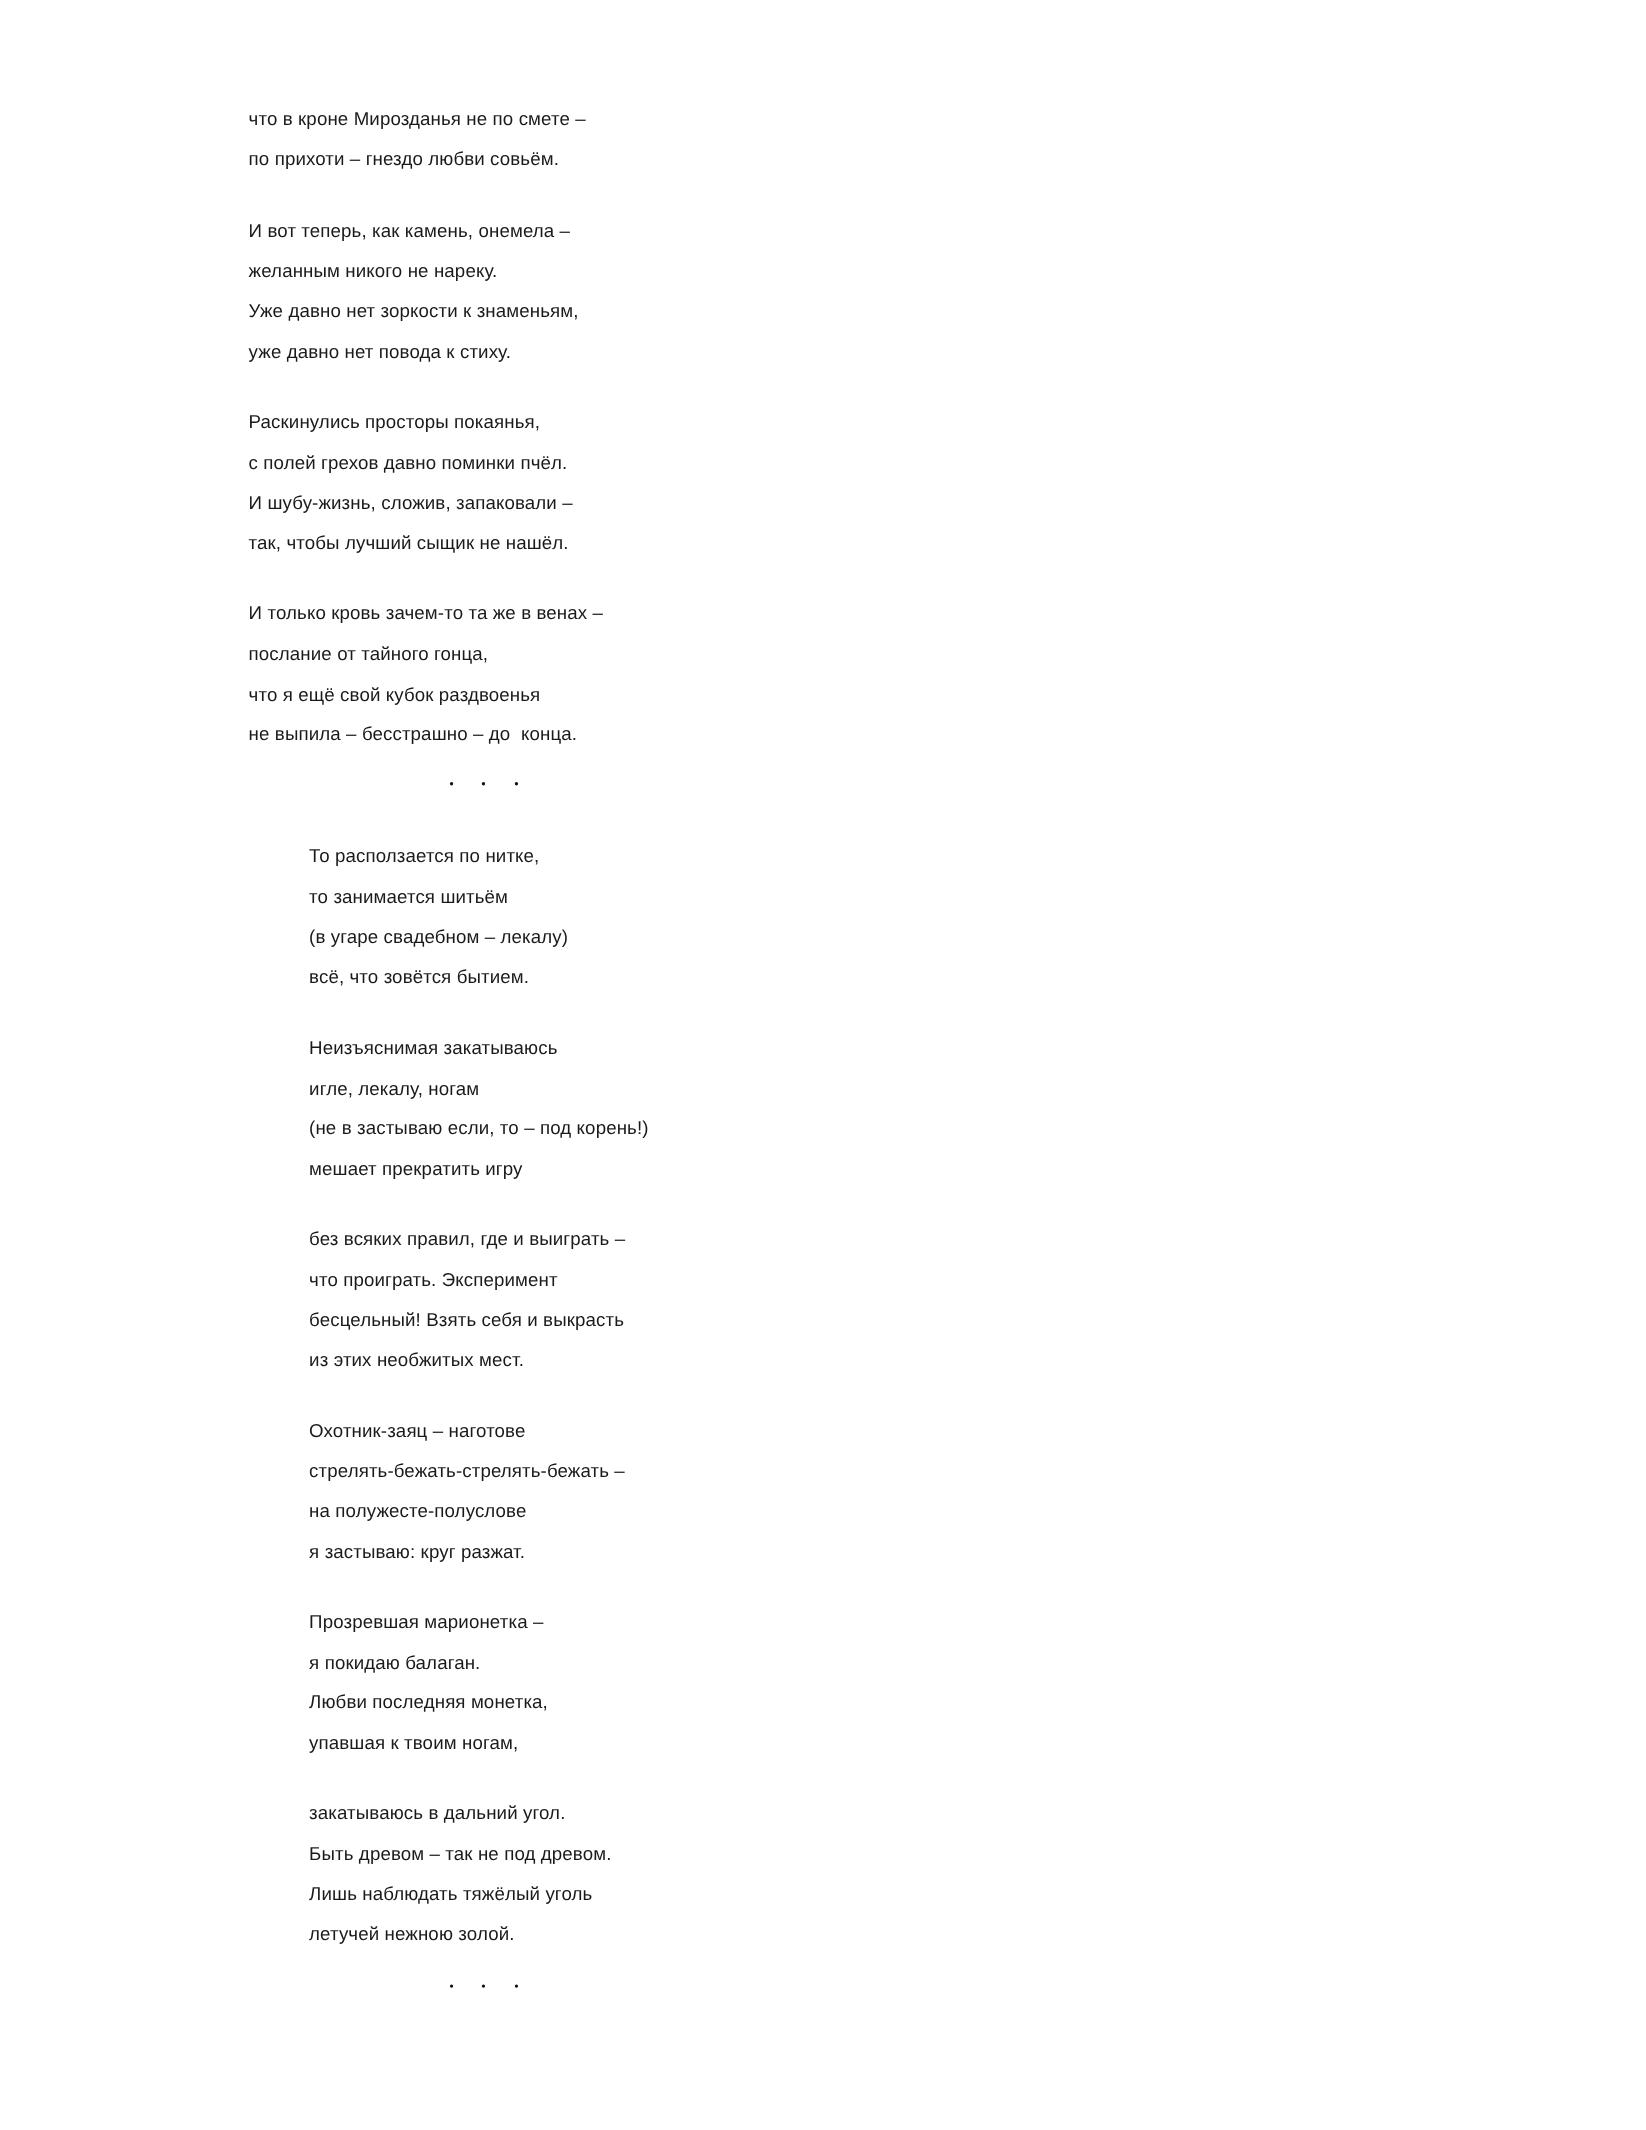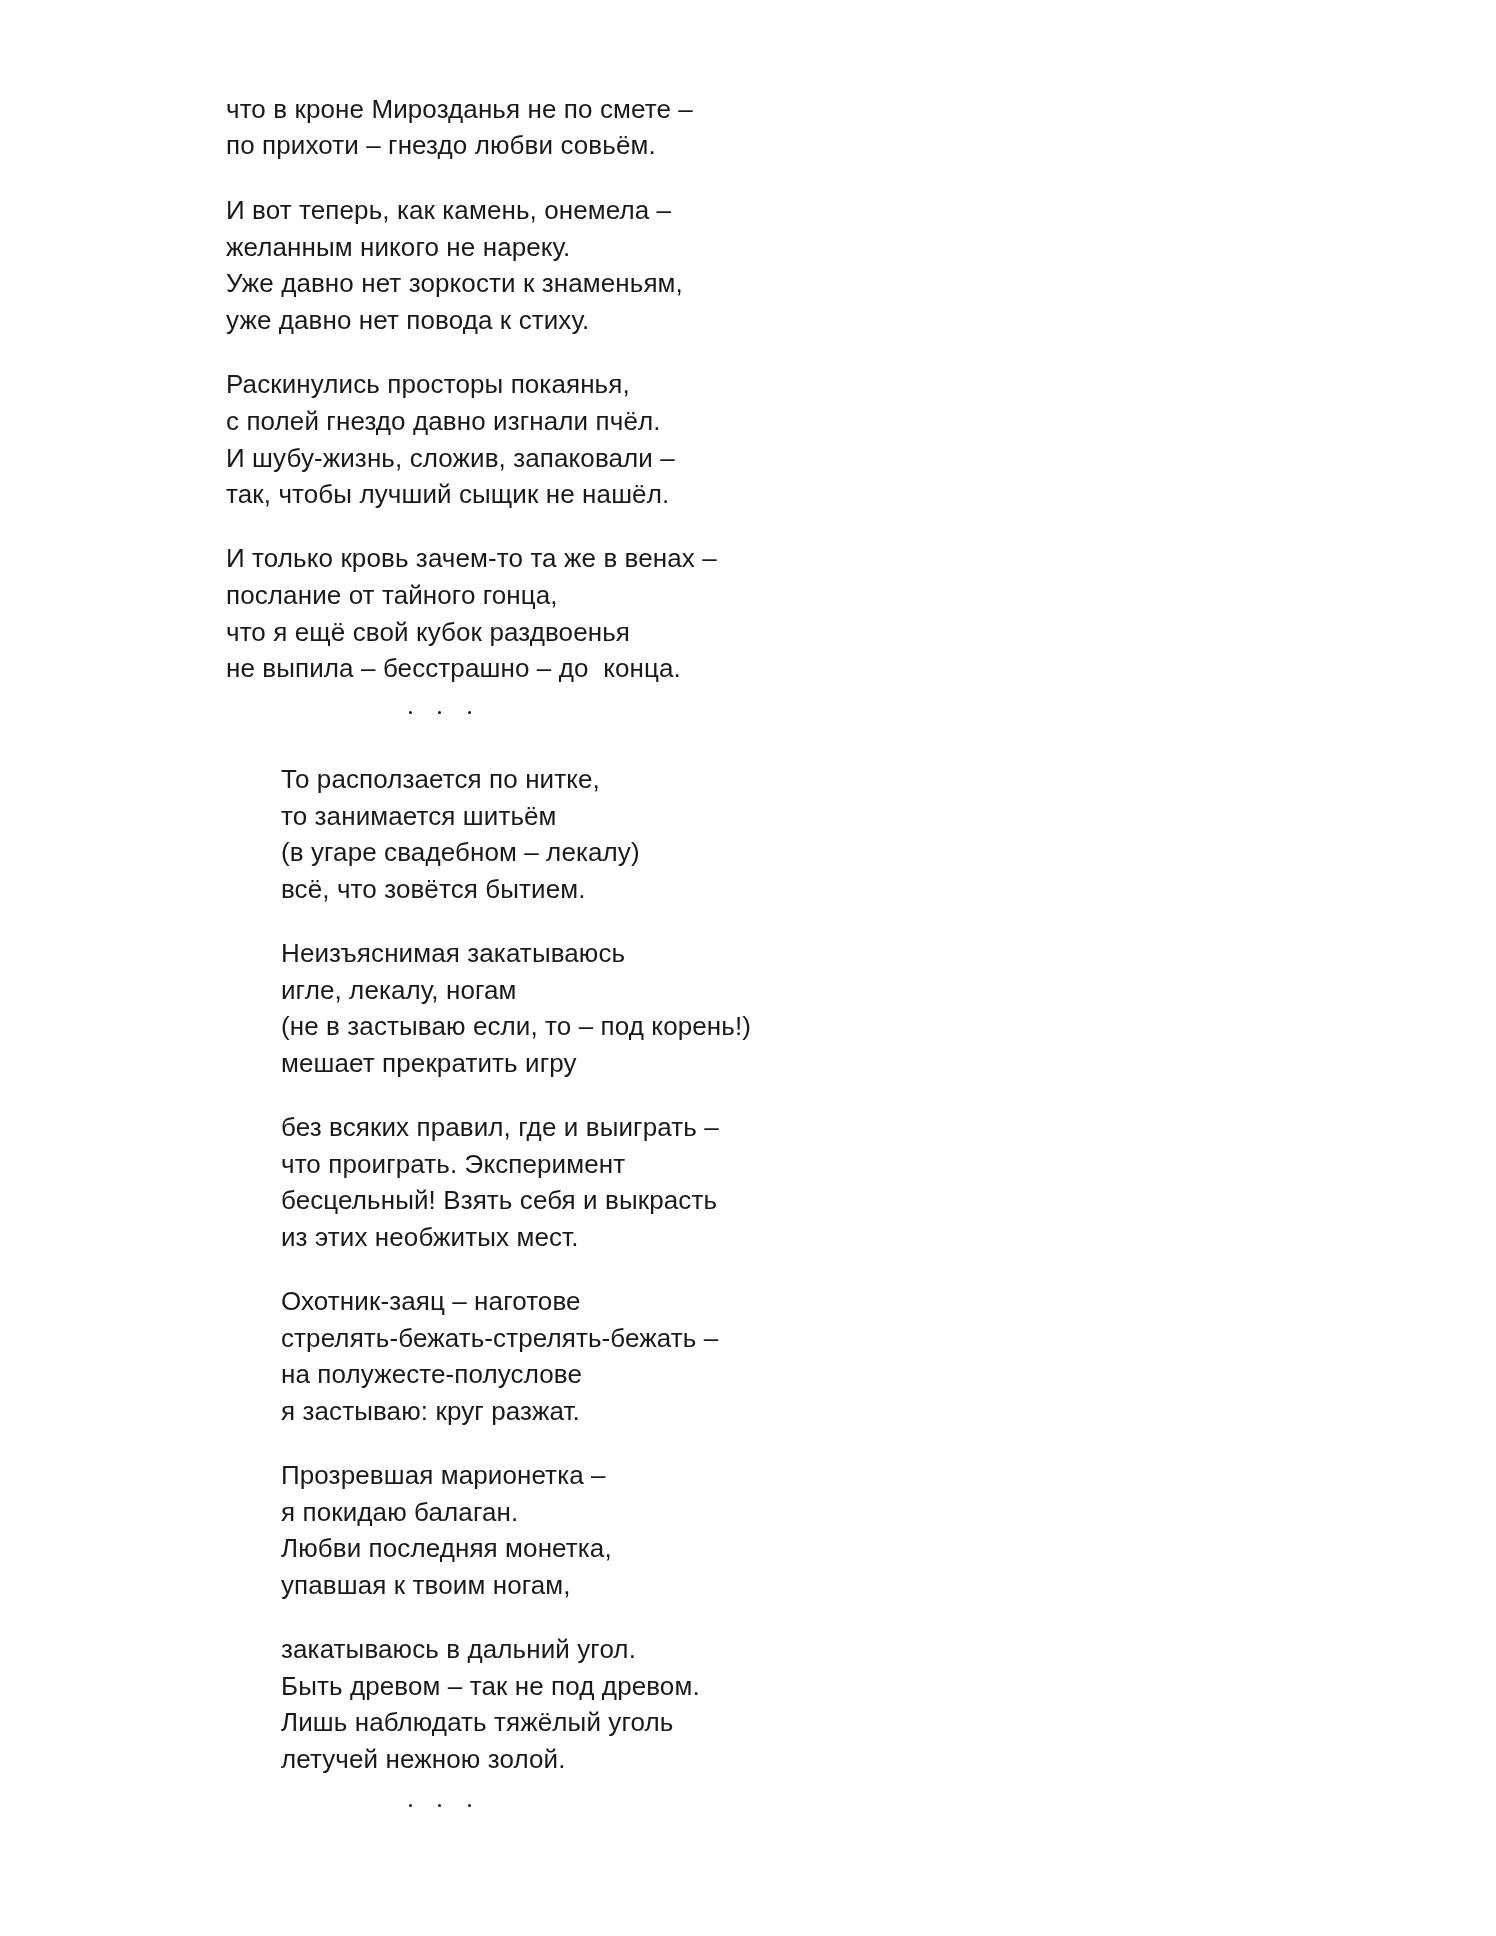--- a/index.html
+++ b/index.html
@@ -17,21 +17,21 @@
     }
     .page {
       position: absolute;
       left: 0; top: 0;
       width: 1496px;
       height: 1936px;
       background: #ffffff;
     }
     .line {
       position: absolute;
-      font-size: 26px;
+      font-size: 17px;
       line-height: 30px;
       white-space: pre;
       letter-spacing: 0.1px;
       text-align: right;
     }
     .sep {
       position: absolute;
       width: 3px;
       height: 3px;
       background: #111;
@@ -49,21 +49,21 @@
       <div class="line" style="left:226px;top:130px">по прихоти – гнездо любви совьём.</div>
     </div>
     <div>
       <div class="line" style="left:226px;top:195px">И вот теперь, как камень, онемела –</div>
       <div class="line" style="left:226px;top:232px">желанным никого не нареку.</div>
       <div class="line" style="left:226px;top:268px">Уже давно нет зоркости к знаменьям,</div>
       <div class="line" style="left:226px;top:305px">уже давно нет повода к стиху.</div>
     </div>
     <div>
       <div class="line" style="left:226px;top:369px">Раскинулись просторы покаянья,</div>
-      <div class="line" style="left:226px;top:406px">с полей гнездо давно изгнали пчёл.</div>
+      <div class="line" style="left:226px;top:406px">с полей грехов давно поминки пчёл.</div>
       <div class="line" style="left:226px;top:443px">И шубу-жизнь, сложив, запаковали –</div>
       <div class="line" style="left:226px;top:479px">так, чтобы лучший сыщик не нашёл.</div>
     </div>
     <div>
       <div class="line" style="left:226px;top:543px">И только кровь зачем-то та же в венах –</div>
       <div class="line" style="left:226px;top:580px">послание от тайного гонца,</div>
       <div class="line" style="left:226px;top:617px">что я ещё свой кубок раздвоенья</div>
       <div class="line" style="left:226px;top:653px">не выпила – бесстрашно – до  конца.</div>
     </div>
     <div>

